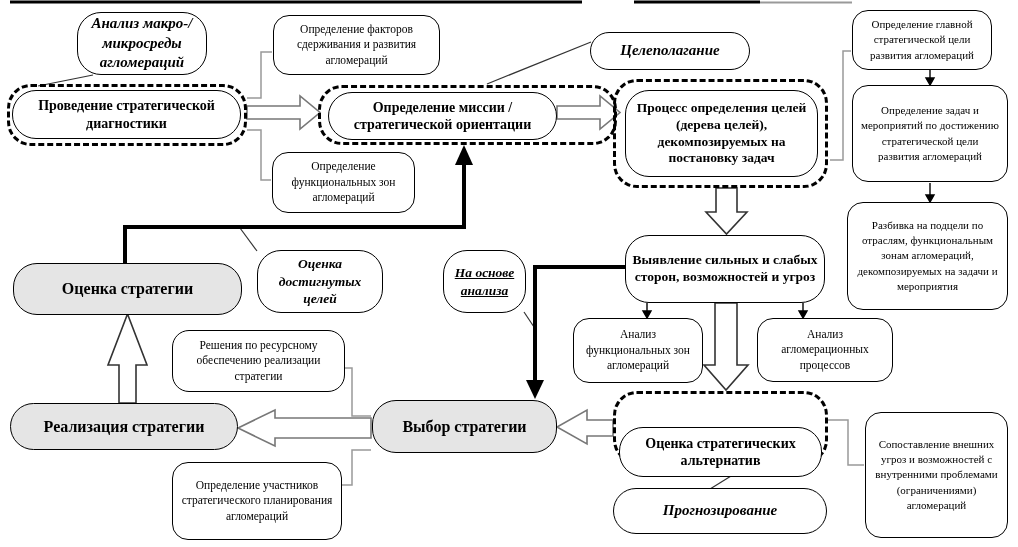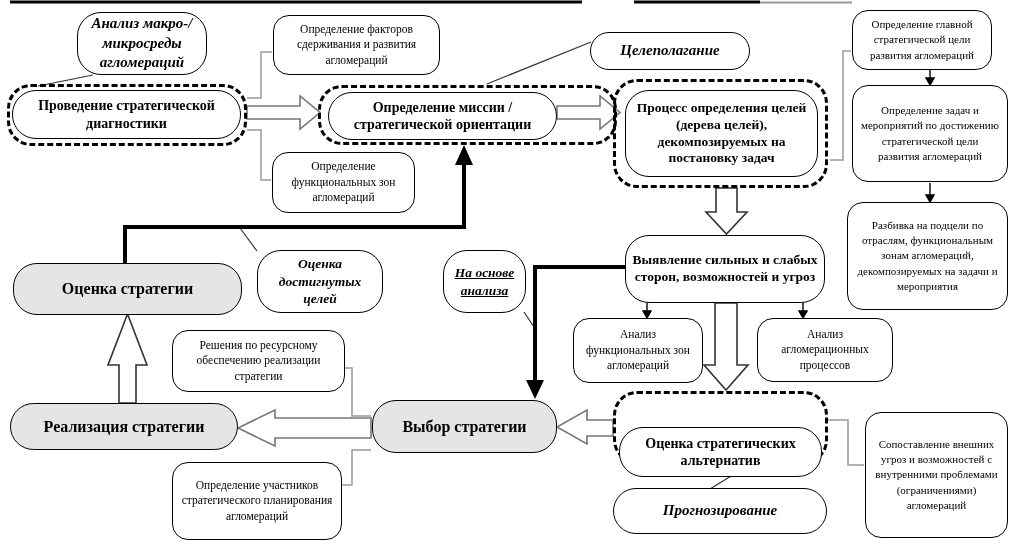--- a/index.html
+++ b/index.html
@@ -101,17 +101,17 @@
   <div class="bx lbl" style="left:443px;top:250px;width:83px;height:63px;text-decoration:underline;">На основе анализа</div>
   <div class="bx lbl big" style="left:613px;top:488px;width:214px;height:46px;">Прогнозирование</div>
 
   <div class="bx round" style="left:273px;top:15px;width:167px;height:60px;">Определение факторов сдерживания и развития агломераций</div>
   <div class="bx round" style="left:272px;top:152px;width:143px;height:61px;">Определение функциональных зон агломераций</div>
   <div class="bx round sm" style="left:852px;top:10px;width:140px;height:60px;">Определение главной стратегической цели развития агломераций</div>
   <div class="bx round sm" style="left:852px;top:85px;width:156px;height:97px;">Определение задач и мероприятий по достижению стратегической цели развития агломераций</div>
   <div class="bx round sm" style="left:847px;top:202px;width:161px;height:108px;">Разбивка на подцели по отраслям, функциональным зонам агломераций, декомпозируемых на задачи и мероприятия</div>
   <div class="bx round" style="left:573px;top:318px;width:130px;height:65px;">Анализ функциональных зон агломераций</div>
   <div class="bx round" style="left:757px;top:318px;width:136px;height:64px;">Анализ агломерационных процессов</div>
-  <div class="bx round" style="left:172px;top:330px;width:173px;height:62px;">Решения по ресурсному обеспечению реализации стратегии</div>
+  <div class="bx round" style="left:172px;top:330px;width:173px;height:62px;border-radius:17px;">Решения по ресурсному обеспечению реализации стратегии</div>
   <div class="bx round" style="left:172px;top:462px;width:170px;height:78px;">Определение участников стратегического планирования агломераций</div>
   <div class="bx round sm" style="left:865px;top:412px;width:143px;height:126px;">Сопоставление внешних угроз и возможностей с внутренними проблемами (ограничениями) агломераций</div>
 
 </div>
 
 </body></html>

